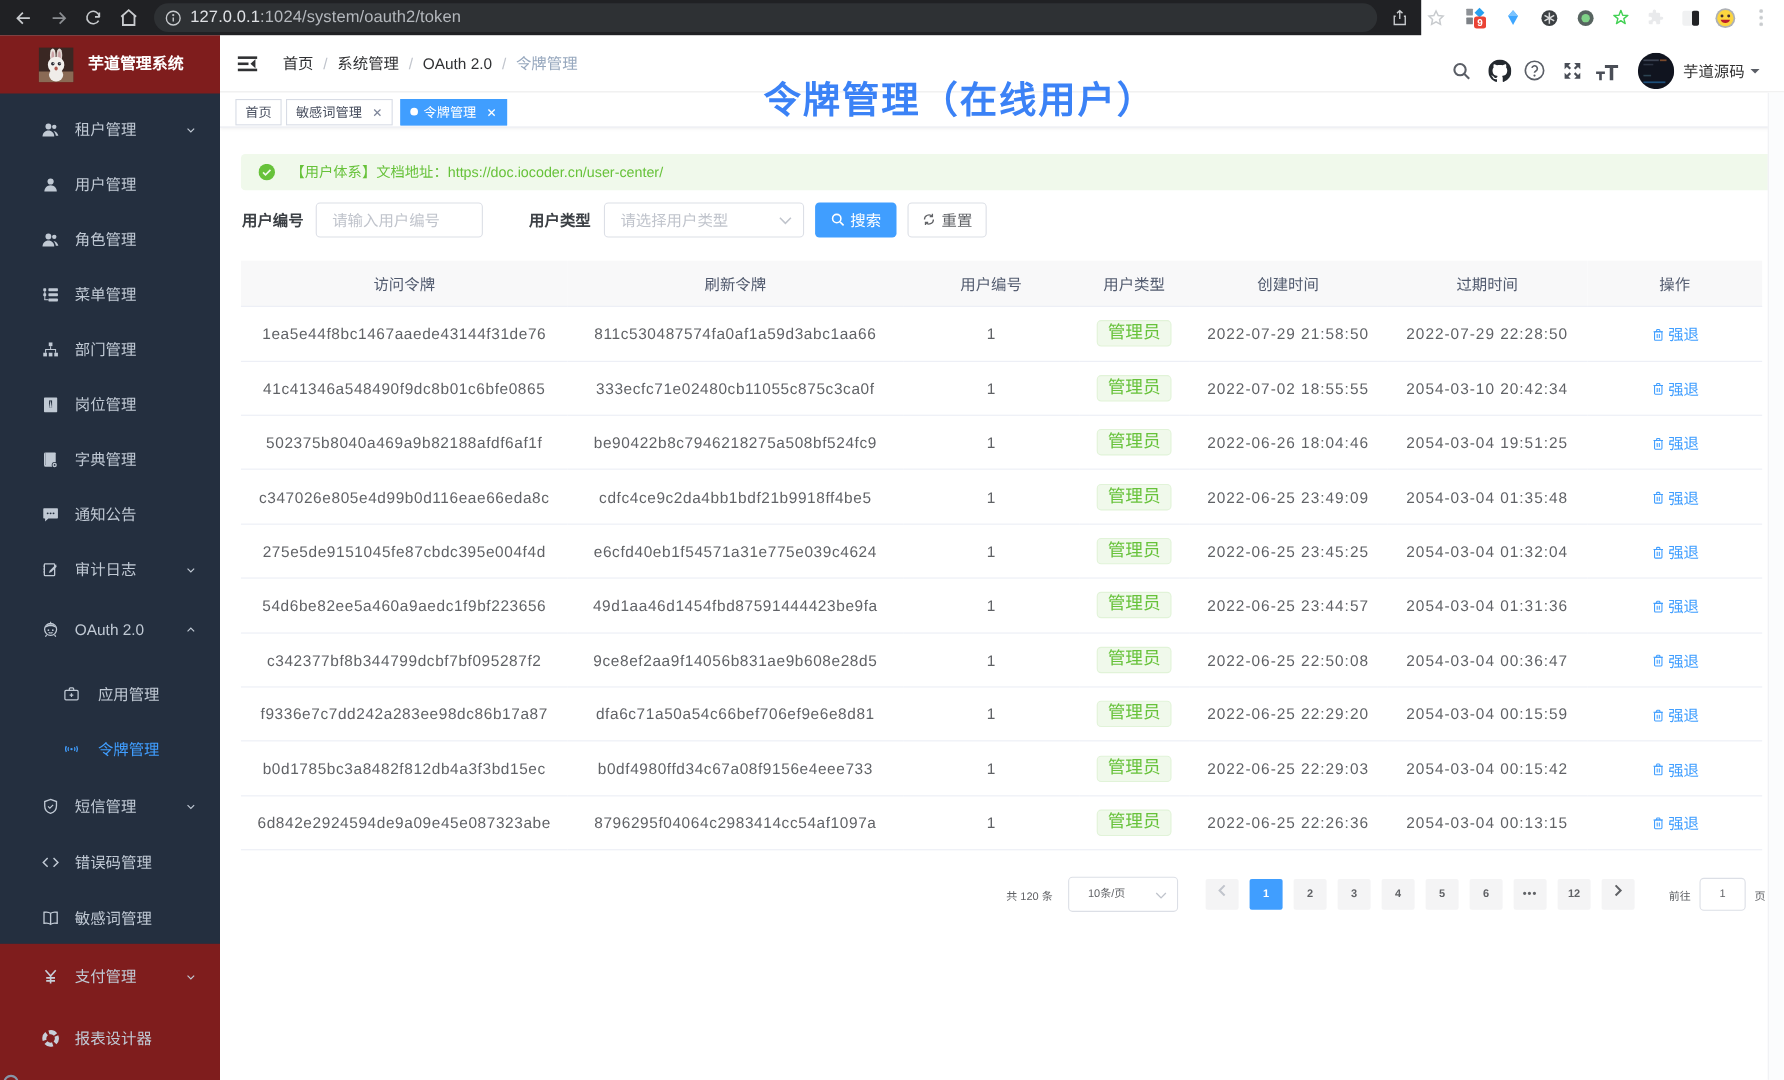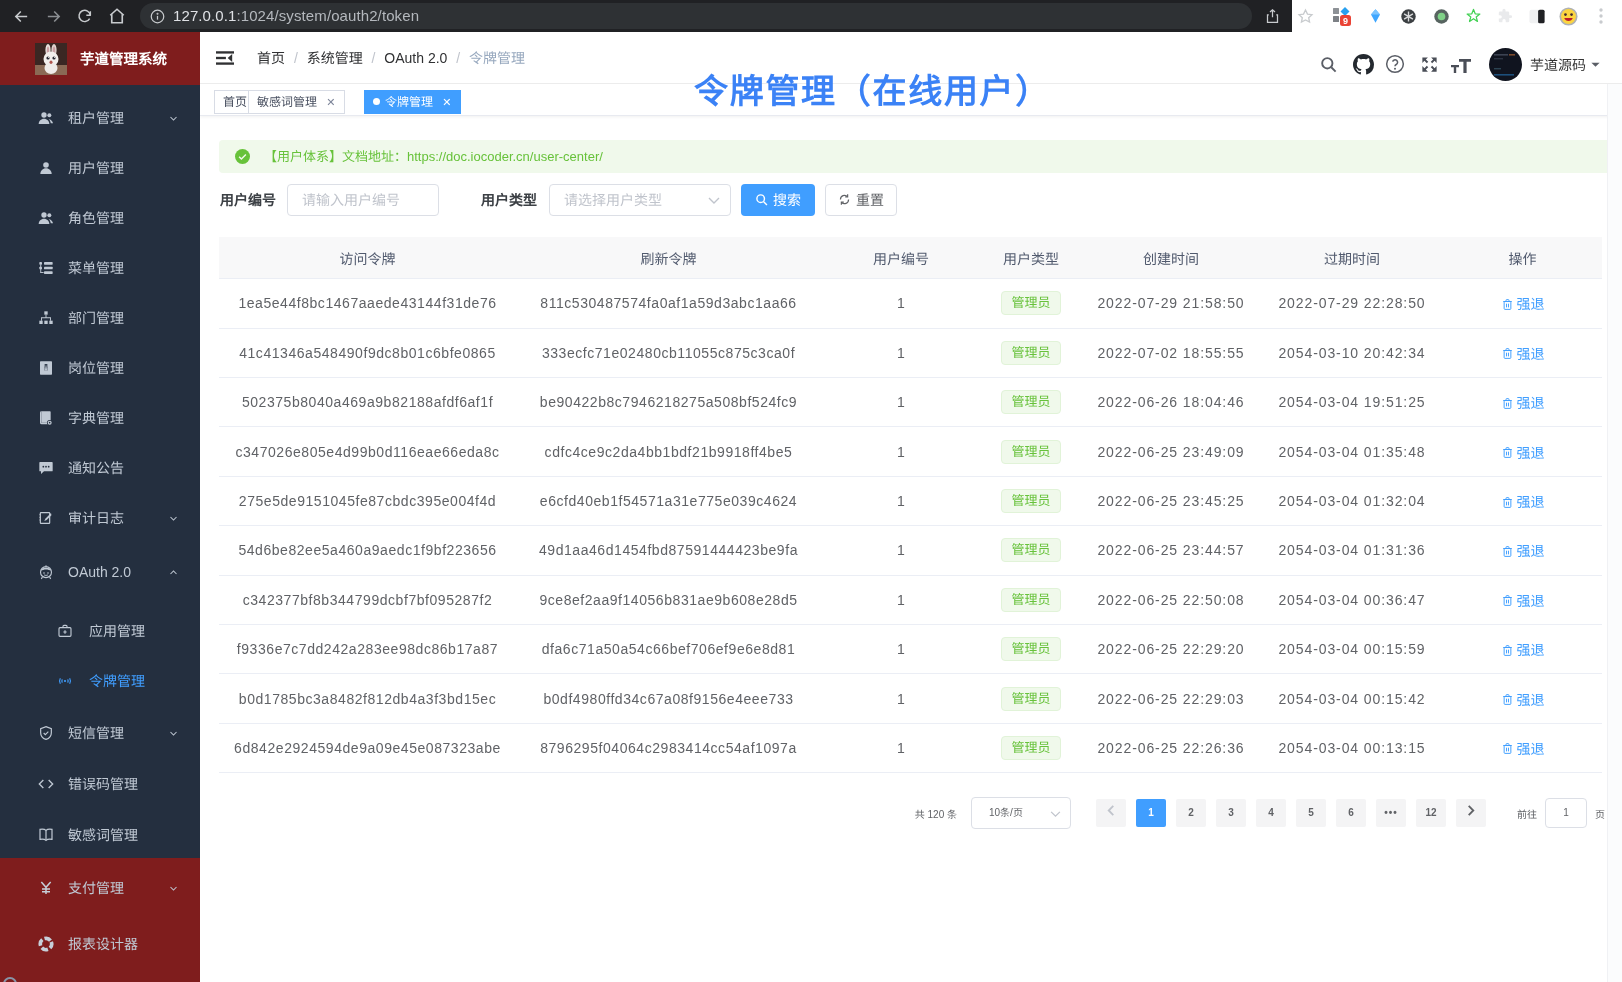--- a/index.html
+++ b/index.html
@@ -51,21 +51,21 @@
 .sform { position:absolute; left:19px; top:68px; width:1383px; height:32px; font-size:14px; }
 .flabel { position:absolute; top:0; line-height:32px; font-weight:700; color:#3c4045; }
 .finput { position:absolute; top:0; height:32px; border:1px solid #dcdfe6; border-radius:4px; background:#fff; color:#c0c4cc; font-size:14px; line-height:30px; padding-left:14px; }
 .fbtn { position:absolute; top:0; height:32px; border-radius:4px; font-size:14px; text-align:center; }
 
 .tbl { position:absolute; left:19px; top:121.4px; width:1383px; border-collapse:collapse; table-layout:fixed; font-size:14px; color:#606266; }
 .tbl th { height:41.4px; background:#f8f8f9; color:#515a6e; font-weight:500; font-size:14px; text-align:center; border-bottom:1px solid #ebeef5; padding:0; }
 .tbl td { height:49.4px; text-align:center; border-bottom:1px solid #ebeef5; padding:0; font-weight:400; }
 .tbl td:nth-child(1),.tbl td:nth-child(2) { letter-spacing:.55px; }
 .tbl td:nth-child(5),.tbl td:nth-child(6) { letter-spacing:.9px; }
-.gtag { display:inline-block; height:24px; line-height:22px; padding:0 9px; background:#f0f9eb; border:1px solid #e1f3d8; border-radius:4px; color:#67c23a; font-size:13px; }
+.gtag { display:inline-block; height:24px; line-height:22px; padding:0 9px; background:#f0f9eb; border:1px solid #e1f3d8; border-radius:4px; color:#67c23a; font-size:16px; }
 .kick { color:#409eff; }
 
 .pager { position:absolute; right:17px; top:681px; height:32px; display:flex; align-items:center; font-size:10px; color:#606266; }
 .pbtn { width:30px; height:28px; line-height:28px; border-radius:2px; background:#f4f4f5; margin:0 5px; text-align:center; font-weight:700; color:#606266; }
 .pbtn.on { background:#409eff; color:#fff; }
 .psel { width:100px; height:32px; border:1px solid #dcdfe6; border-radius:4px; line-height:30px; position:relative; margin:0 20px 0 14px; color:#606266; text-align:left; padding-left:17px; }
 .pinput { width:42px; height:30px; border:1px solid #dcdfe6; border-radius:4px; line-height:28px; text-align:center; margin:0 8px; color:#606266; }
 </style>
 </head>
 <body>
@@ -411,21 +411,21 @@
   <div class="nico" style="left:1327px;width:62px;font-size:14px;color:#333;">芋道源码</div>
   <div class="nico" style="left:1387px;width:16px;">
       <svg width="11" height="11" viewBox="0 0 12 12" fill="#5a5e66">
         <path d="M1.5 4l4.5 4.5L10.5 4z"></path>
       </svg>
     </div>
 </div>
 
 <div class="tagsbar">
   <div class="tv" style="left:14px;">首页</div>
-  <div class="tv" style="left:48px;">敏感词管理 <span class="tclose">✕</span></div>
+  <div class="tv" style="left:60px;">敏感词管理 <span class="tclose">✕</span></div>
   <div class="tv act" style="left:164px;"><span class="dot"></span>令牌管理 <span class="tclose">✕</span></div>
 </div>
 
 <div class="annot">令牌管理（在线用户）</div>
 <div style="position:fixed;right:0;top:84px;width:15px;height:898px;background:#fbfcfd;border-left:1px solid #f0f1f4;z-index:45;"></div>
 
 <div class="content">
   <div class="alert">
     <svg class="aicon" viewBox="0 0 16 16">
         <circle cx="8" cy="8" r="8" fill="#67c23a"></circle>

